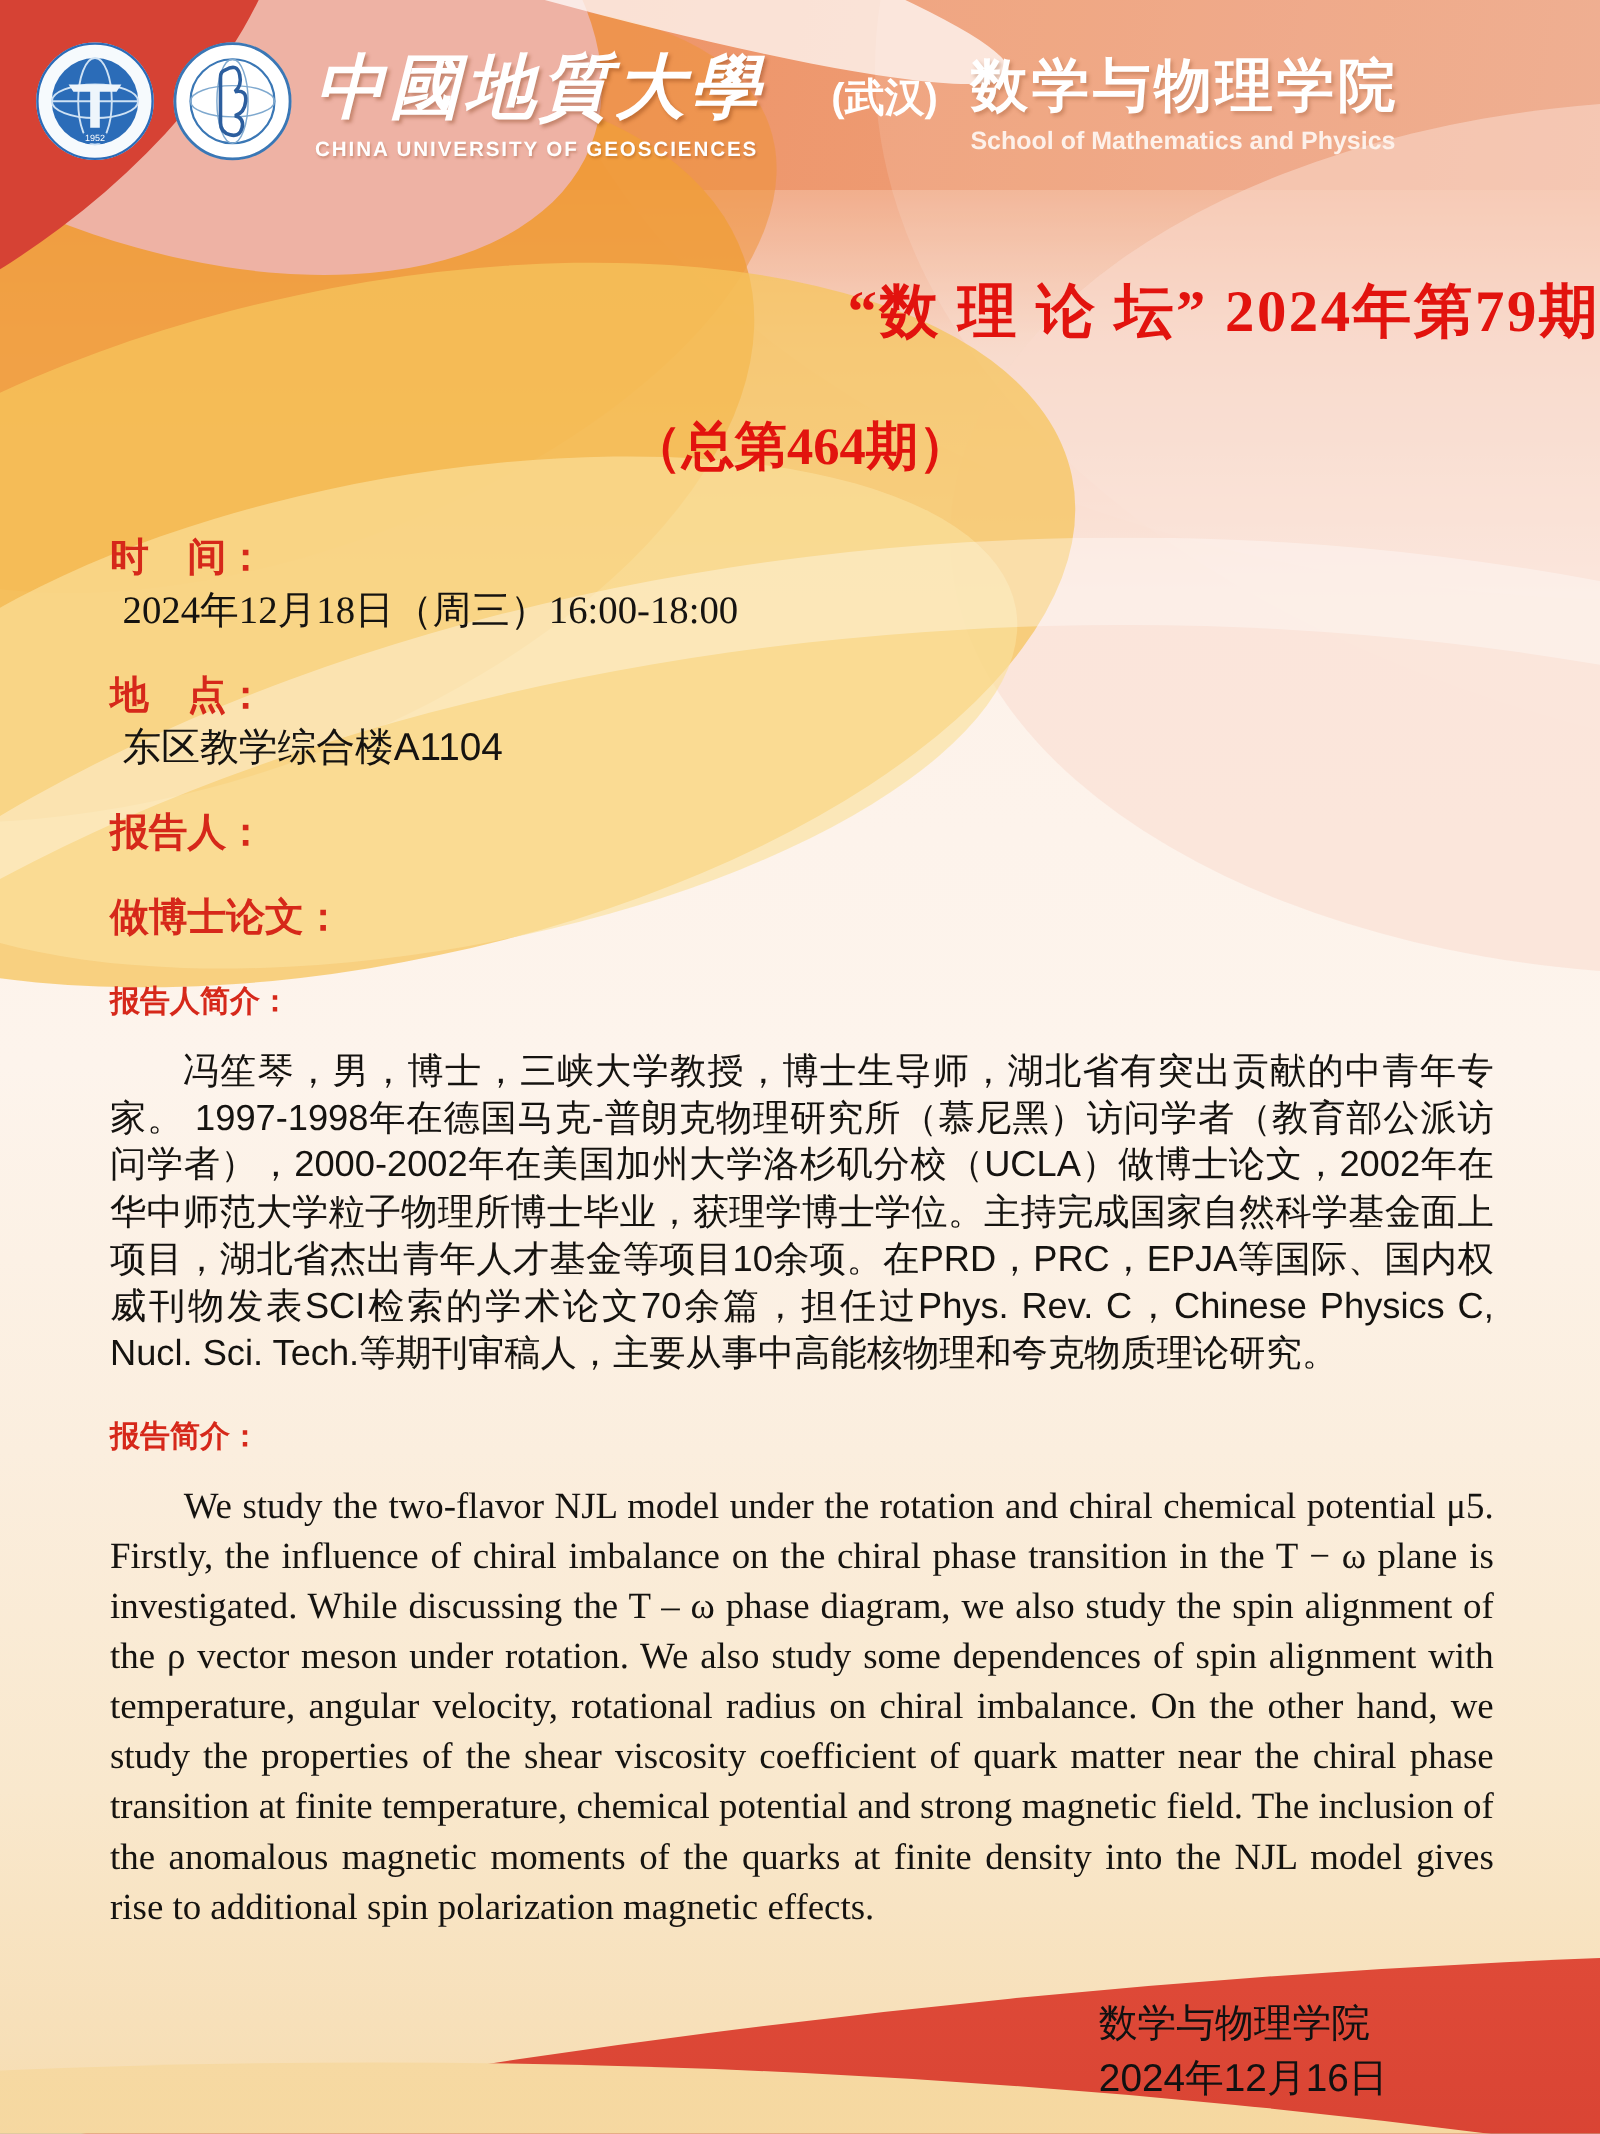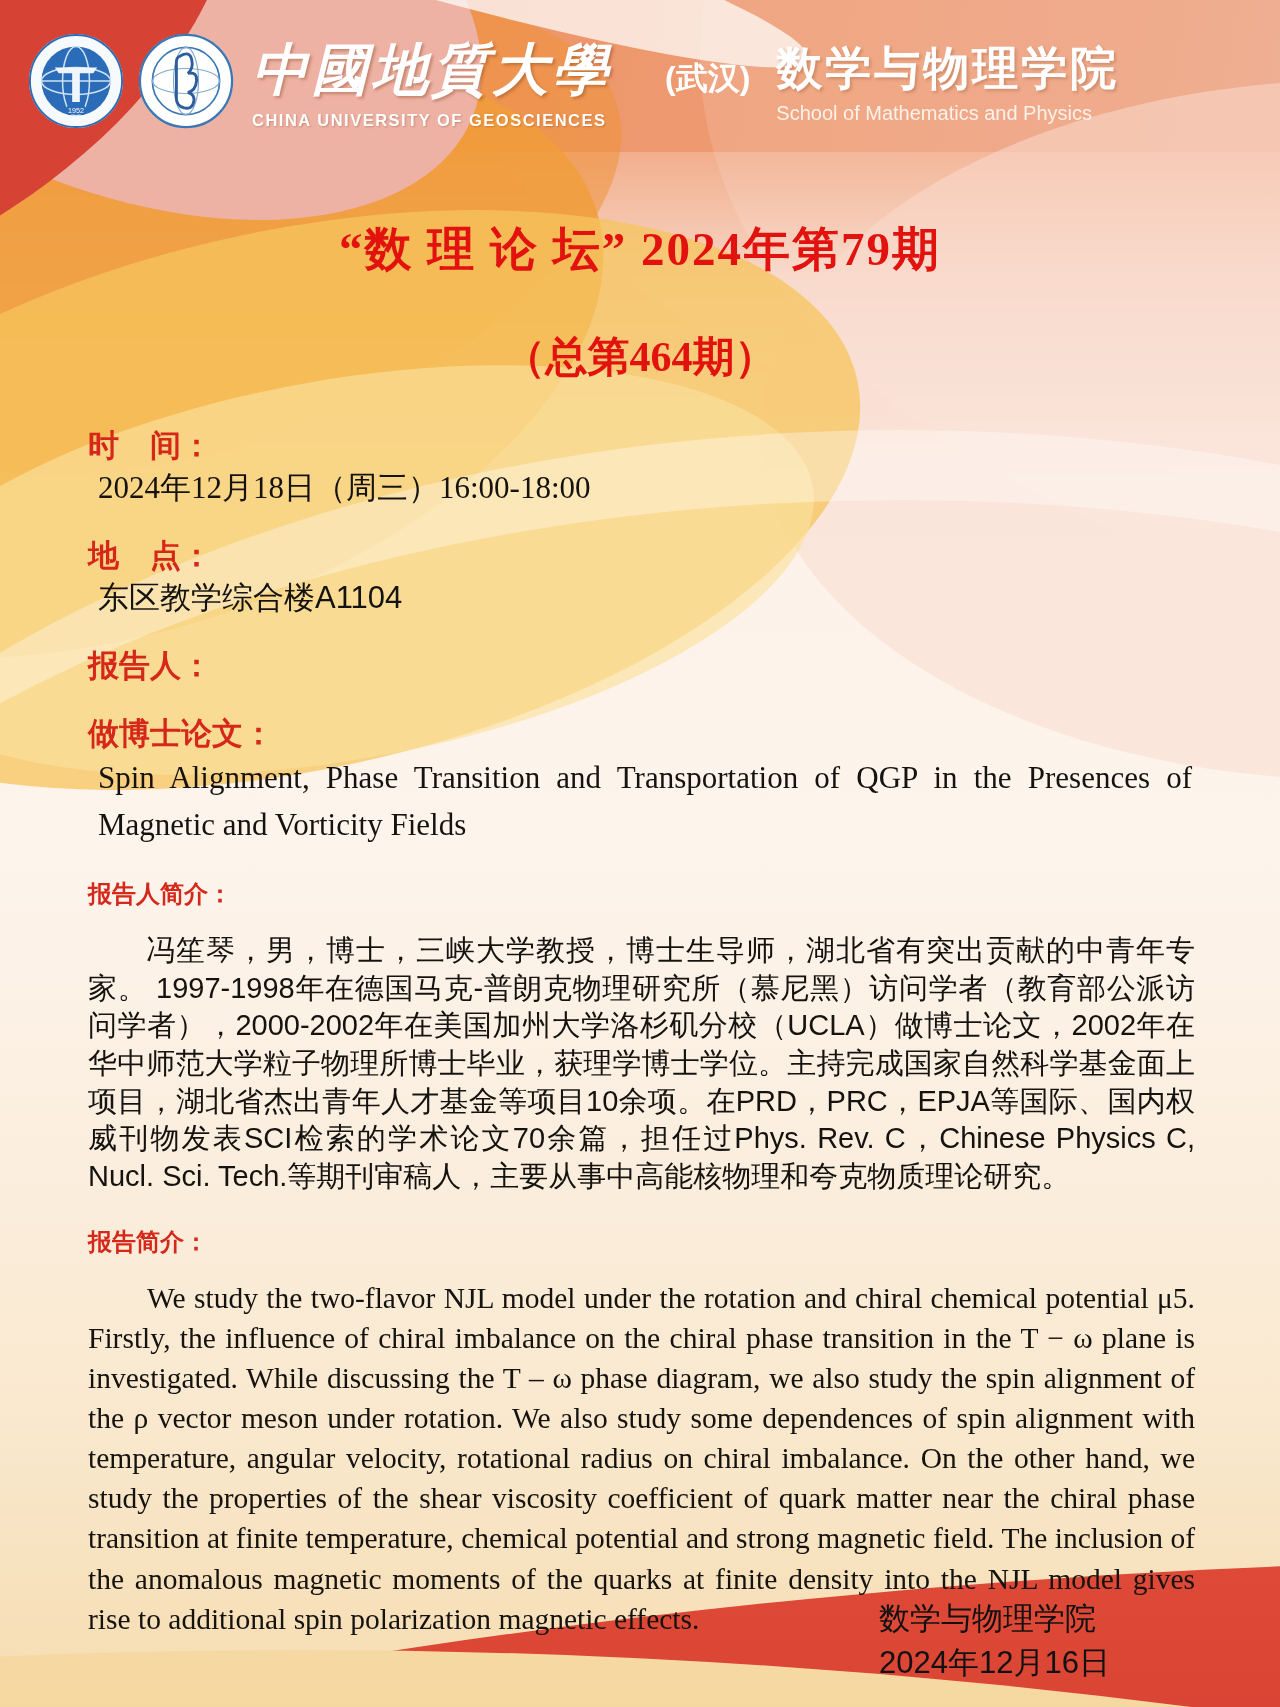--- a/index.html
+++ b/index.html
@@ -48,24 +48,24 @@
   .wordmark{margin-left:18px;}
   .zh-line{display:flex;align-items:baseline;white-space:nowrap;gap:33px;}
   .uni-zh{font-family:"Liberation Serif",serif;font-style:italic;font-weight:bold;
     font-size:56px;letter-spacing:4px;text-shadow:2px 2px 3px rgba(120,50,10,.35);}
   .campus{font-size:32px;font-weight:bold;margin-left:20px;font-family:"Liberation Sans",sans-serif;}
   .uni-en{font-size:16.5px;font-weight:bold;letter-spacing:1.5px;margin-top:2px;
     text-shadow:1px 1px 2px rgba(120,50,10,.3);}
   .school{margin-left:26px;}
   .school-zh{font-size:46px;font-weight:bold;letter-spacing:3px;
     text-shadow:2px 2px 3px rgba(120,50,10,.25);}
-  .school-en{font-size:20px;font-weight:normal;margin-top:2px;color:#fdf1ea;}
+  .school-en{font-size:20px;font-weight:bold;margin-top:2px;color:#fdf1ea;}
   
   .main{position:absolute;left:0;top:152px;width:1280px;}
-  .title{margin:66px 0 0 0;text-align:center;color:#e2130e;
+  .title{margin:66px 0 0 0;text-align:right;color:#e2130e;
     font-family:"Liberation Serif",serif;font-weight:bold;font-size:47px;letter-spacing:2px;}
   .subtitle{margin:48px 0 0 0;text-align:center;color:#e2130e;
     font-family:"Liberation Serif",serif;font-weight:bold;font-size:42px;}
   .info{margin:40px 88px 0 88px;}
   .info-row{display:flex;align-items:flex-start;margin-top:26px;flex-direction:column;}
   .info-label{flex:0 0 auto;color:#d6281a;font-weight:bold;font-size:31px;
     font-family:"Liberation Serif",serif;white-space:nowrap;}
   .info-value{font-size:31px;color:#151310;margin-left:10px;
     font-family:"Liberation Serif",serif;}
   .info-value.sans{font-family:"Liberation Sans",sans-serif;}
@@ -150,21 +150,20 @@
       </div>
       <div class="info-row">
         <span class="info-label">地　点：</span>
         <span class="info-value sans">东区教学综合楼A1104</span>
       </div>
       <div class="info-row">
         <span class="info-label">报告人：</span>
       </div>
       <div class="info-row">
         <span class="info-label">做博士论文：</span>
-        <span class="info-value topic-value">Spin Alignment, Phase Transition and Transportation of QGP in the Presences of Magnetic and Vorticity Fields</span>
       </div>
     </div>
 
     <h3 class="sect-head">报告人简介：</h3>
     <p class="bio-text">冯笙琴，男，博士，三峡大学教授，博士生导师，湖北省有突出贡献的中青年专家。 1997-1998年在德国马克-普朗克物理研究所（慕尼黑）访问学者（教育部公派访问学者），2000-2002年在美国加州大学洛杉矶分校（UCLA）做博士论文，2002年在华中师范大学粒子物理所博士毕业，获理学博士学位。主持完成国家自然科学基金面上项目，湖北省杰出青年人才基金等项目10余项。在PRD，PRC，EPJA等国际、国内权威刊物发表SCI检索的学术论文70余篇，担任过Phys. Rev. C，Chinese Physics C, Nucl. Sci. Tech.等期刊审稿人，主要从事中高能核物理和夸克物质理论研究。</p>
 
     <h3 class="sect-head">报告简介：</h3>
     <p class="abstract-text">We study the two-flavor NJL model under the rotation and chiral chemical potential μ5. Firstly, the influence of chiral imbalance on the chiral phase transition in the T − ω plane is investigated. While discussing the T – ω phase diagram, we also study the spin alignment of the ρ vector meson under rotation. We also study some dependences of spin alignment with temperature, angular velocity, rotational radius on chiral imbalance. On the other hand, we study the properties of the shear viscosity coefficient of quark matter near the chiral phase transition at finite temperature, chemical potential and strong magnetic field. The inclusion of the anomalous magnetic moments of the quarks at finite density into the NJL model gives rise to additional spin polarization magnetic effects.</p>
   </div>
 

